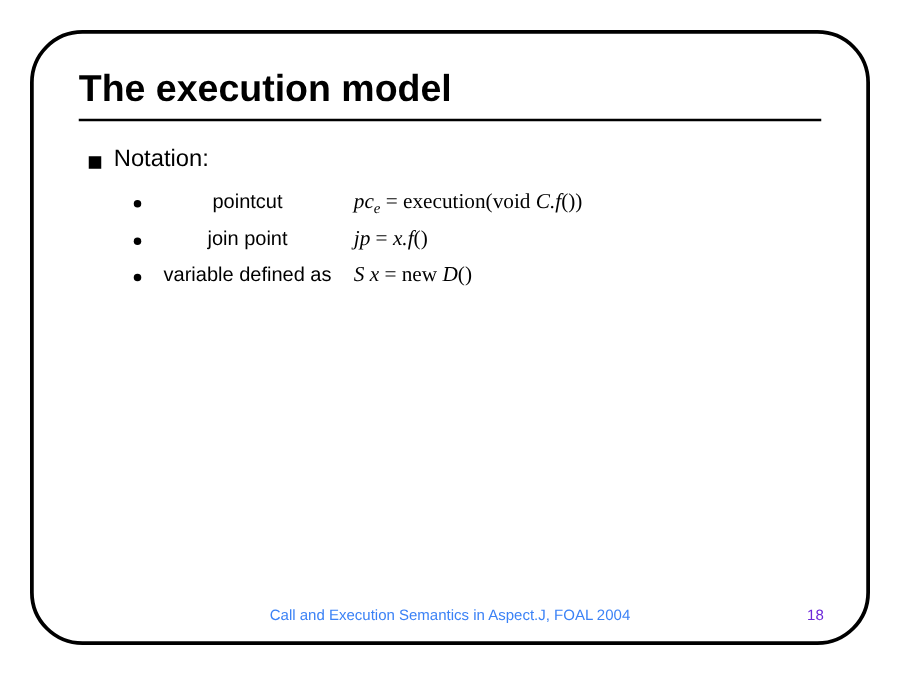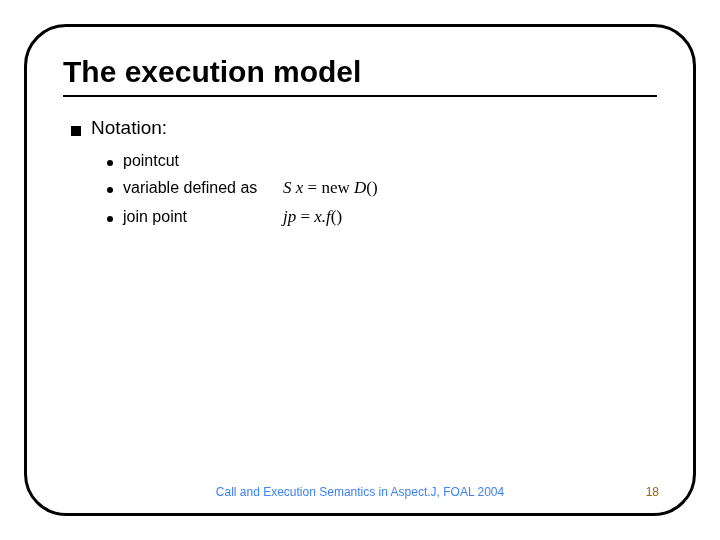--- a/index.html
+++ b/index.html
@@ -52,20 +52,21 @@
   .sublist {
     padding-left: 36px;
   }
   .subitem {
     display: flex;
     align-items: baseline;
     gap: 10px;
     font-size: 16px;
     color: #000;
     line-height: 1.7;
+    text-align: center;
   }
   .dot-bullet {
     width: 6px;
     height: 6px;
     background: #000;
     border-radius: 50%;
     flex: 0 0 auto;
     position: relative;
     top: 0px;
   }
@@ -86,48 +87,49 @@
     display: flex;
     justify-content: center;
     font-size: 12px;
     color: #3b82f6;
   }
   .pagenum {
     position: absolute;
     bottom: 14px;
     right: 34px;
     font-size: 12px;
-    color: #a16207;
+    color: #6d28d9;
   }
 </style>
 </head>
 <body>
 
 <div class="slide-frame">
   <h1 class="title">The execution model</h1>
 
   <div class="body">
     <div class="level1">
       <span class="square-bullet"></span>
       <span>Notation:</span>
     </div>
 
     <div class="sublist">
       <div class="subitem">
         <span class="dot-bullet"></span>
         <span class="text">pointcut</span>
+        <span class="math"><span>pc</span><sub>e</sub> <span class="rm">= execution(void</span> C.f<span class="rm">())</span></span>
+      </div>
+      <div class="subitem">
+        <span class="dot-bullet"></span>
+        <span class="text">join point</span>
+        <span class="math">jp <span class="rm">=</span> x.f<span class="rm">()</span></span>
       </div>
       <div class="subitem">
         <span class="dot-bullet"></span>
         <span class="text">variable defined as</span>
         <span class="math">S x <span class="rm">= new</span> D<span class="rm">()</span></span>
-      </div>
-      <div class="subitem">
-        <span class="dot-bullet"></span>
-        <span class="text">join point</span>
-        <span class="math">jp <span class="rm">=</span> x.f<span class="rm">()</span></span>
       </div>
     </div>
   </div>
 
   <div class="footer">Call and Execution Semantics in Aspect.J, FOAL 2004</div>
   <div class="pagenum">18</div>
 </div>
 
 </body></html>

